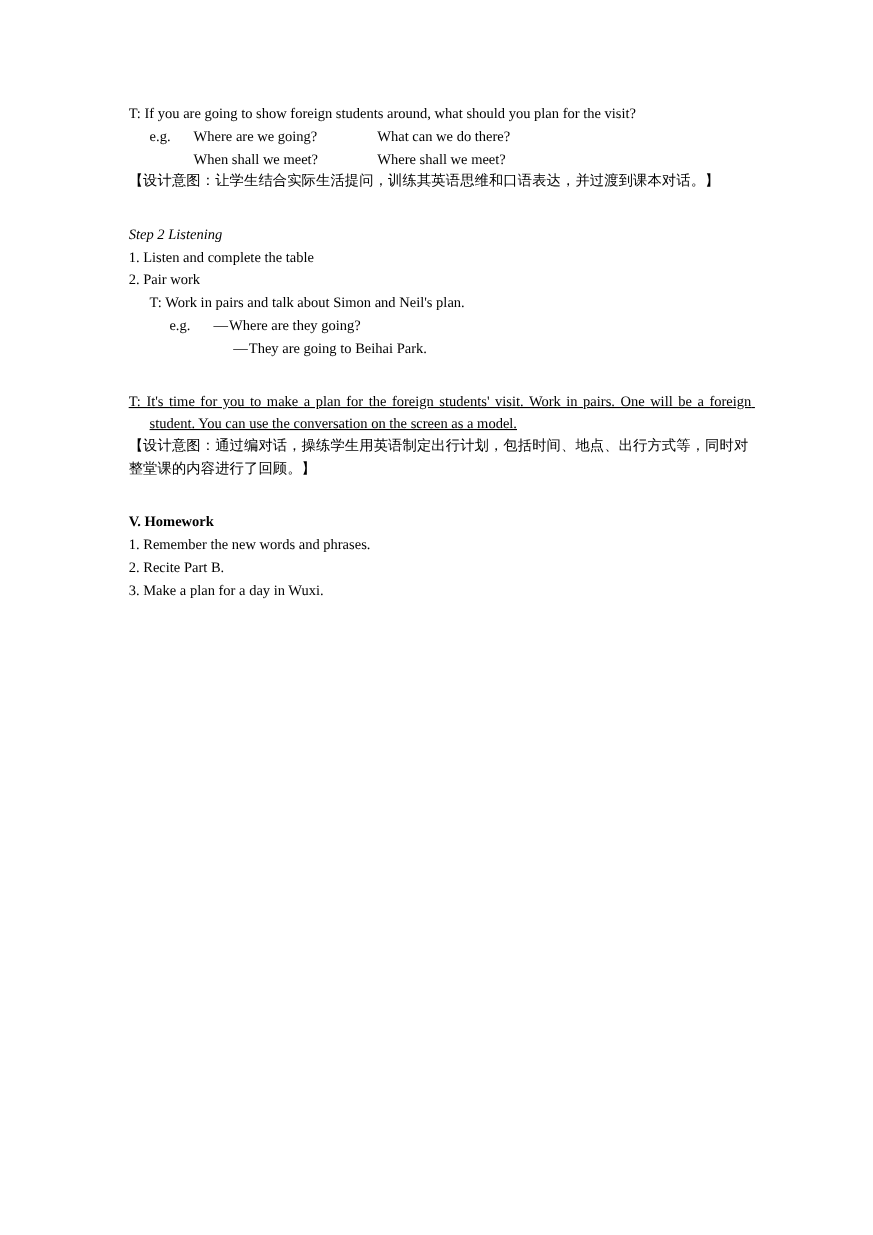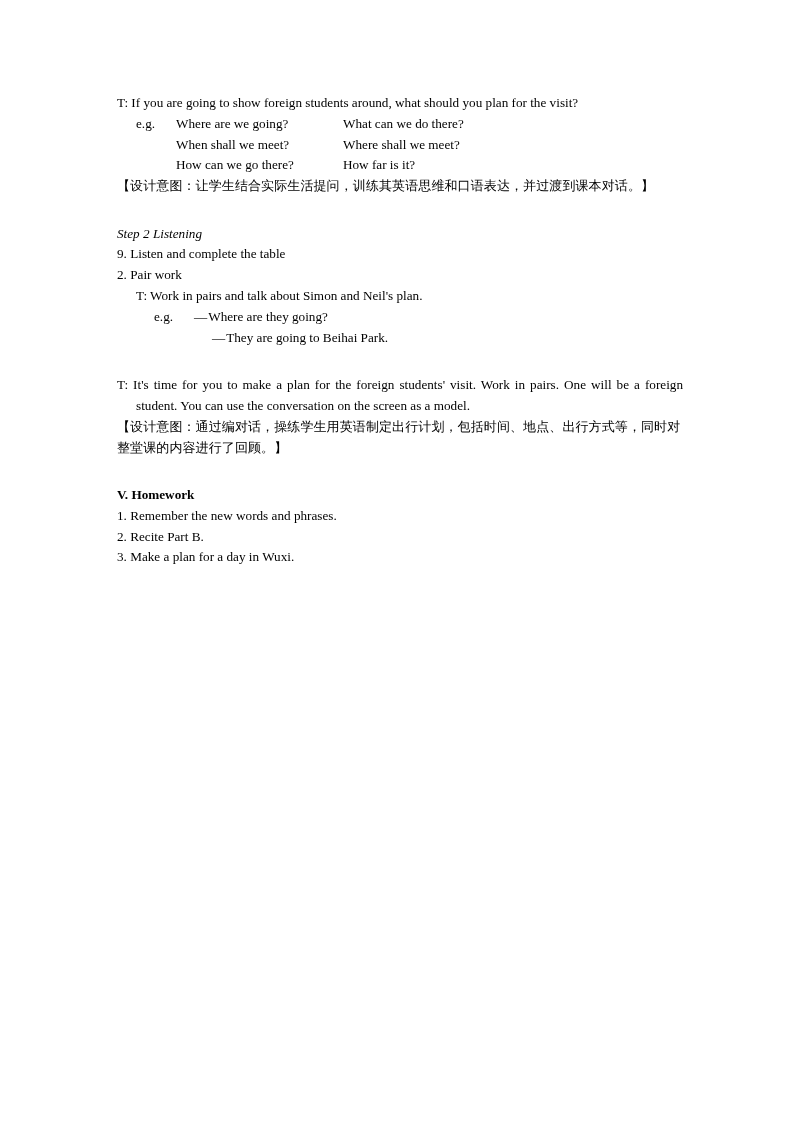--- a/index.html
+++ b/index.html
@@ -70,21 +70,21 @@
     width: 167px;
     flex: 0 0 167px;
   }
   .eg-col2 {
     flex: 1 1 auto;
   }
 
   
   .ind-1 { padding-left: 19px; }
   .ind-2 { padding-left: 37px; }
-  .hang  { padding-left: 19px; text-indent: -19px; }
+  .hang  { padding-left: 19px; text-indent: -19px; text-decoration: underline; }
   .gap-lg { height: 27px; }
 
   .dash-line {
     display: flex;
   }
   .dash-mark {
     flex: 0 0 auto;
     padding-right: 1px;
   }
 </style>
@@ -103,35 +103,30 @@
         <div class="eg-col1 en">Where are we going?</div>
         <div class="eg-col2 en">What can we do there?</div>
       </div>
 
       <div class="eg-row">
         <div class="eg-label en"></div>
         <div class="eg-col1 en">When shall we meet?</div>
         <div class="eg-col2 en">Where shall we meet?</div>
       </div>
 
-      <div class="eg-row">
-        <div class="eg-label en"></div>
-        <div class="eg-col1 en">How can we go there?</div>
-        <div class="eg-col2 en">How far is it?</div>
-      </div>
 
 
     </div>
 
     <div class="line zh">【设计意图：让学生结合实际生活提问，训练其英语思维和口语表达，并过渡到课本对话。】</div>
 
     <div class="gap-lg"></div>
 
     <div class="line en italic">Step 2 Listening</div>
-    <div class="line en">9. Listen and complete the table</div>
+    <div class="line en">1. Listen and complete the table</div>
     <div class="line en">2. Pair work</div>
     <div class="line en ind-1">T: Work in pairs and talk about Simon and Neil's plan.</div>
 
     <div class="eg-row ind-2">
       <div class="eg-label en" style="margin-left:0; width:40px; flex:0 0 40px;">e.g.</div>
       <div class="dash-line">
         <span class="en dash-mark">—</span>
         <span class="en">Where are they going?</span>
       </div>
     </div>

